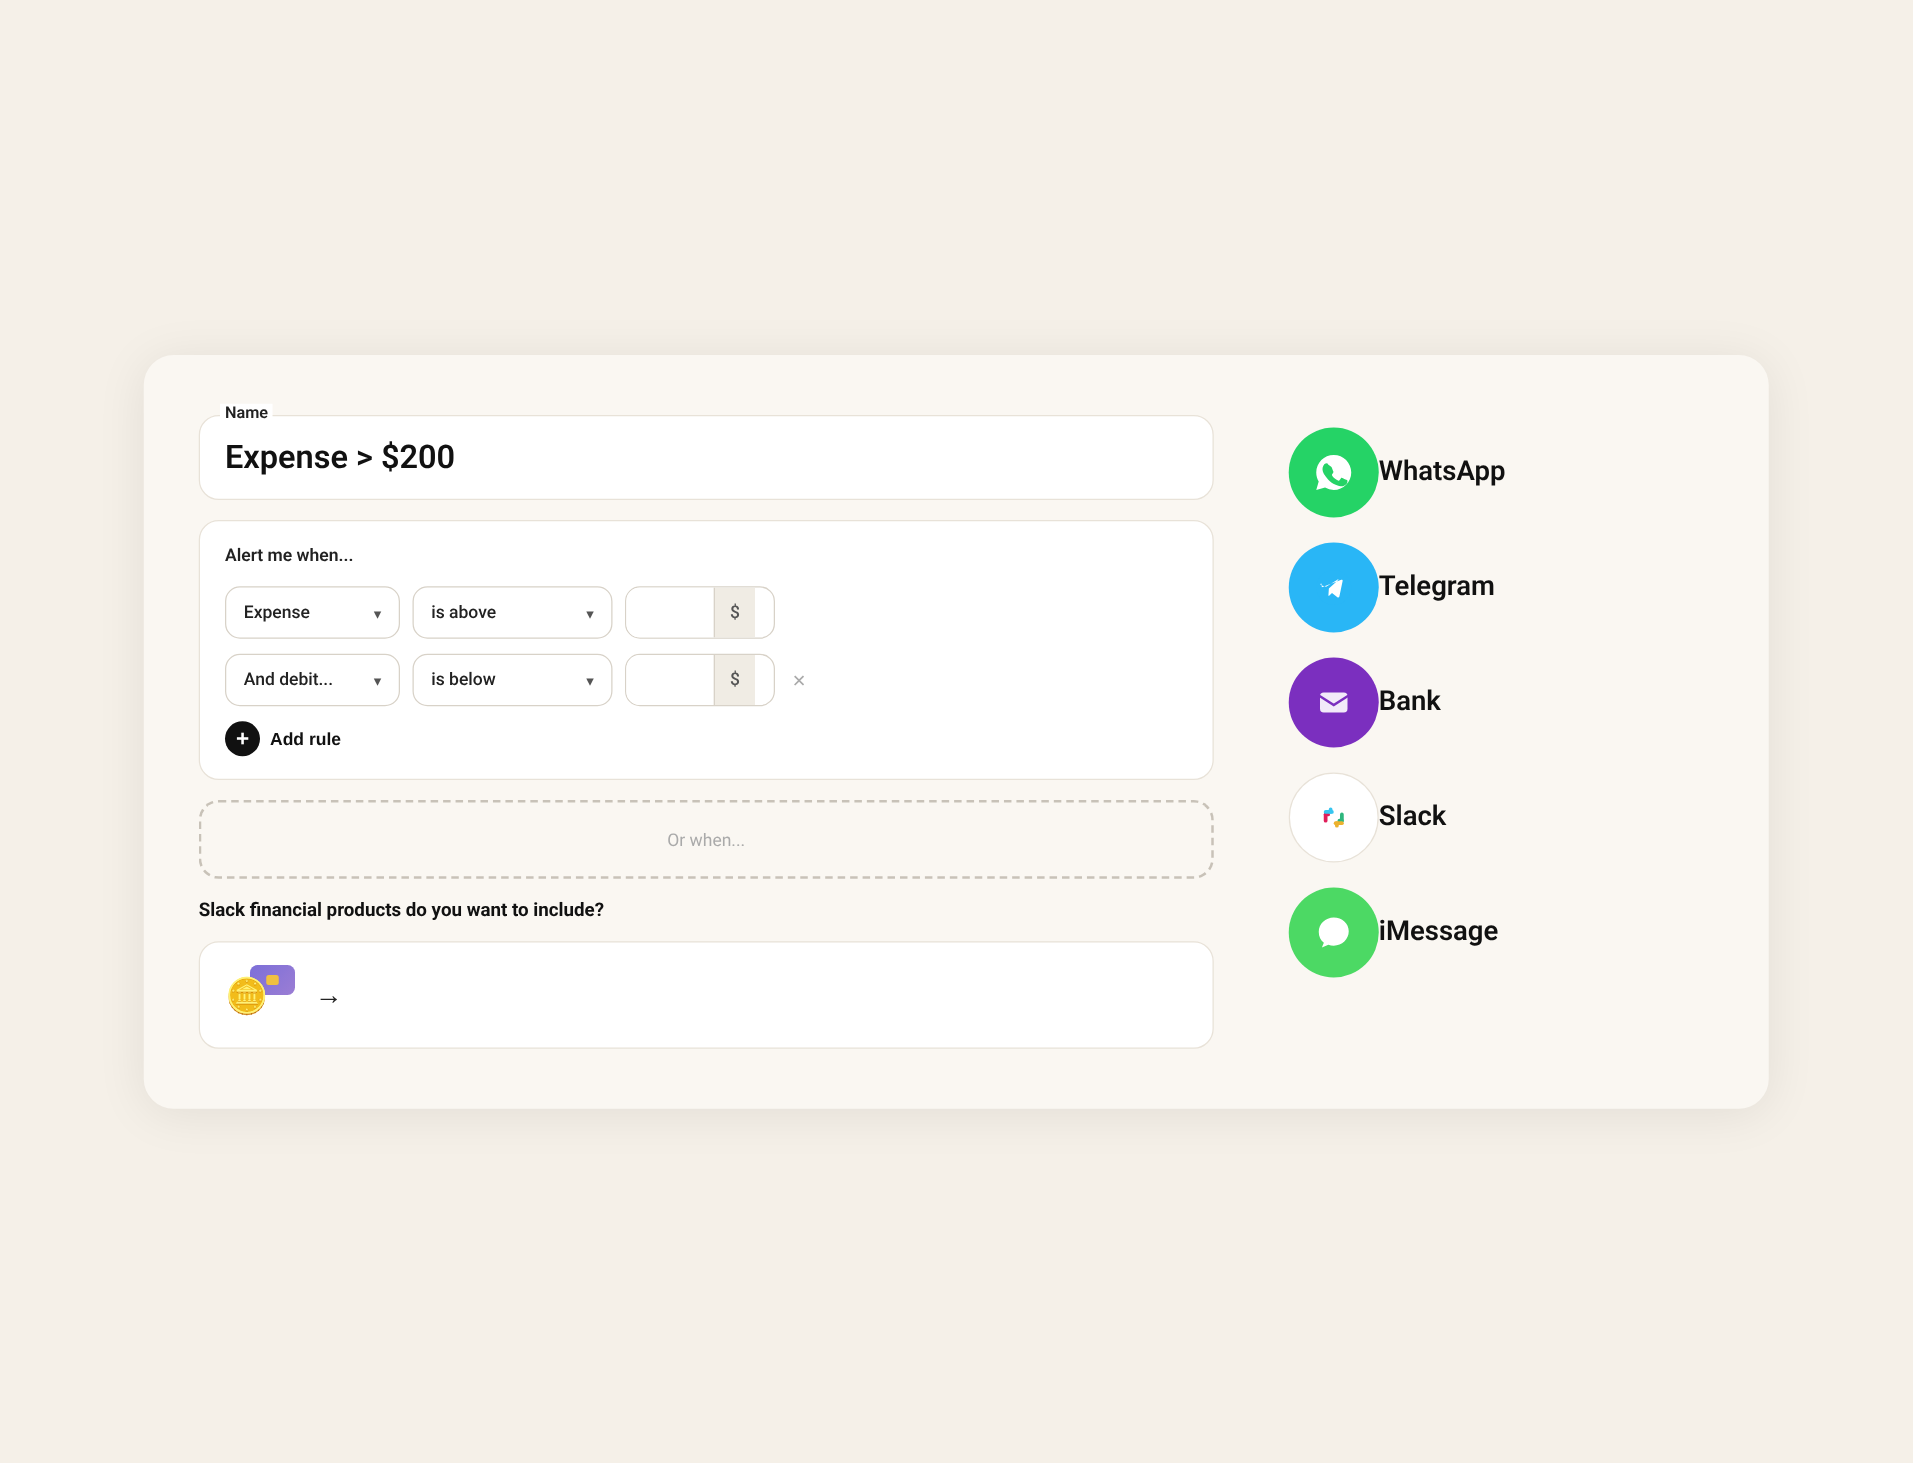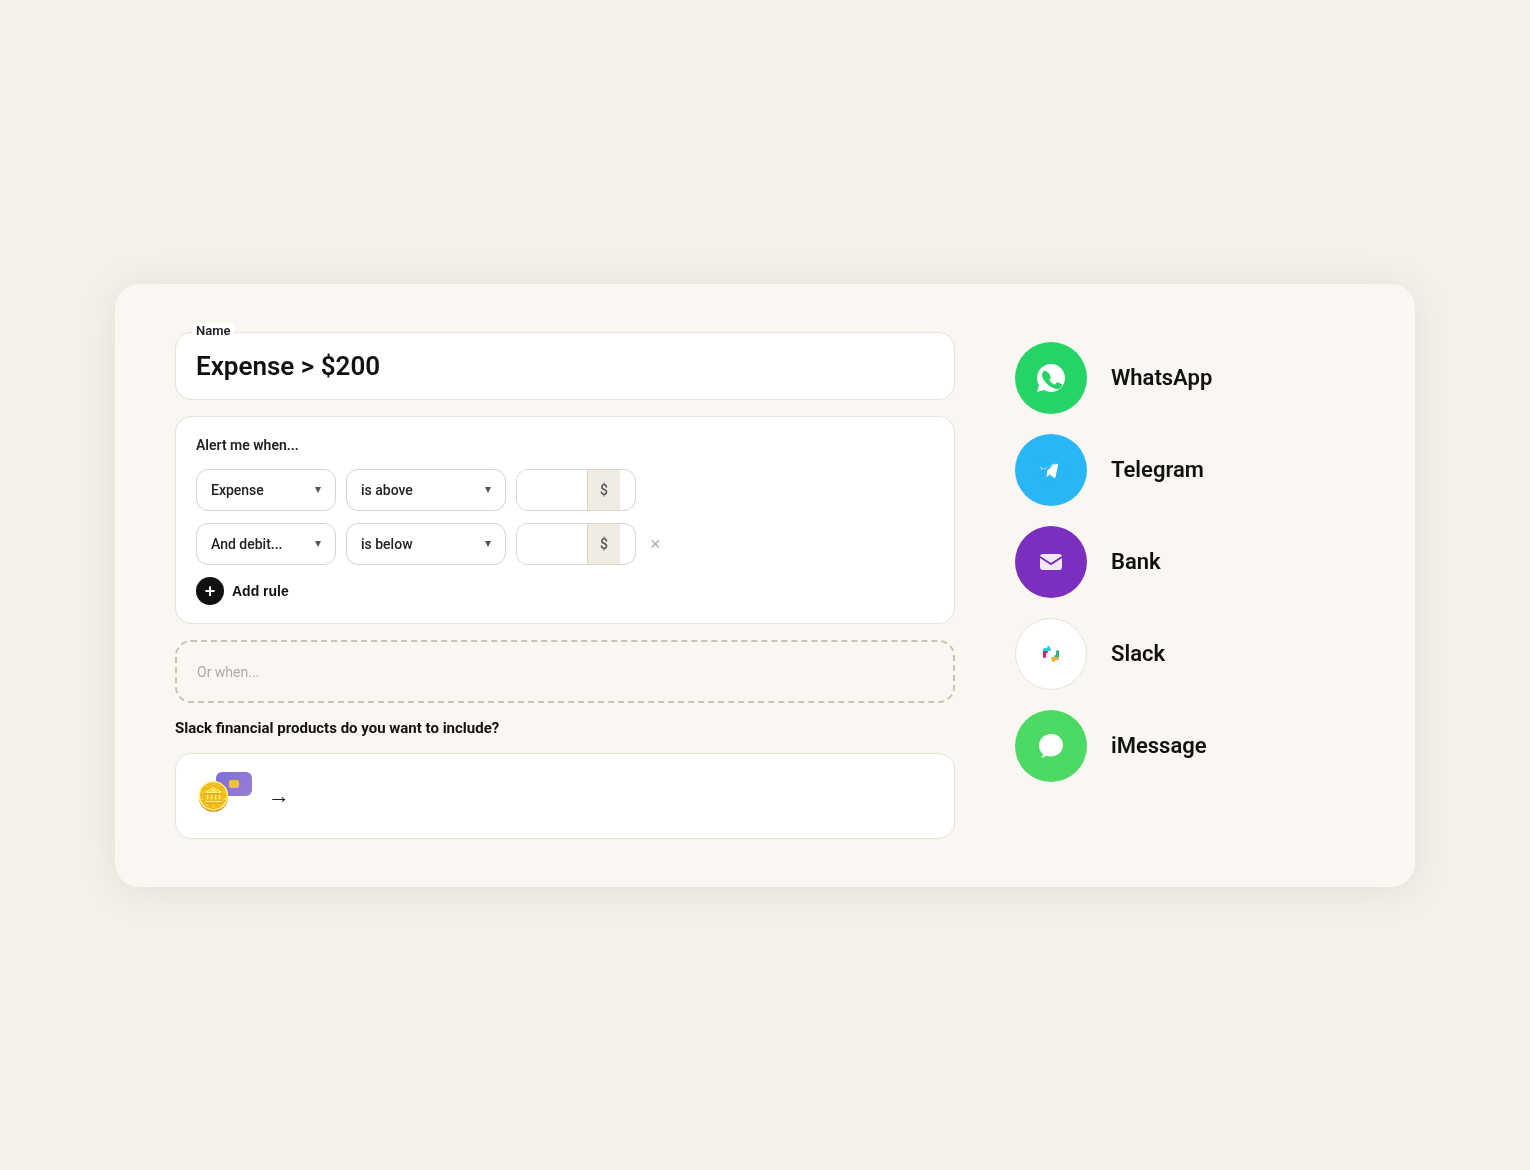--- a/index.html
+++ b/index.html
@@ -7,21 +7,21 @@
       background: #f5f0e8;
       display: flex;
       align-items: center;
       justify-content: center;
       min-height: 100vh;
       font-family: -apple-system, BlinkMacSystemFont, 'Segoe UI', Roboto, sans-serif;
     }
     .container {
       background: #faf7f2;
       border-radius: 24px;
-      padding: 48px 60px;
+      padding: 48px 44px;
       display: flex;
       gap: 60px;
       max-width: 1300px;
       width: 100%;
       box-shadow: 0 4px 40px rgba(0,0,0,0.08);
     }
     .left-panel {
       flex: 1;
       display: flex;
       flex-direction: column;
@@ -74,21 +74,21 @@
       margin-bottom: 16px;
     }
     .rule-row {
       display: flex;
       align-items: center;
       gap: 10px;
       margin-bottom: 12px;
     }
     .select-dropdown {
       display: flex;
-      align-items: flex-start;
+      align-items: flex-end;
       justify-content: space-between;
       background: #fff;
       border: 1.5px solid #d8d2c8;
       border-radius: 12px;
       padding: 12px 14px;
       cursor: pointer;
       font-size: 14px;
       font-weight: 500;
       color: #222;
       white-space: nowrap;
@@ -163,20 +163,21 @@
       font-size: 18px;
       line-height: 1;
     }
 
     
     .or-when-card {
       background: transparent;
       border: 2px dashed #c8c2b8;
       border-radius: 16px;
       padding: 20px;
+      text-align: center;
       cursor: pointer;
     }
     .or-when-text {
       font-size: 14px;
       color: #aaa;
       font-weight: 400;
     }
 
     
     .section-title {
@@ -247,21 +248,20 @@
     .receive-text {
       font-size: 15px;
       color: #999;
       font-weight: 400;
     }
 
     
     .app-item {
       display: flex;
       align-items: center;
-      gap: 24px;
       cursor: pointer;
     }
     .app-icon {
       width: 72px;
       height: 72px;
       border-radius: 50%;
       display: flex;
       align-items: center;
       justify-content: center;
       flex-shrink: 0;

